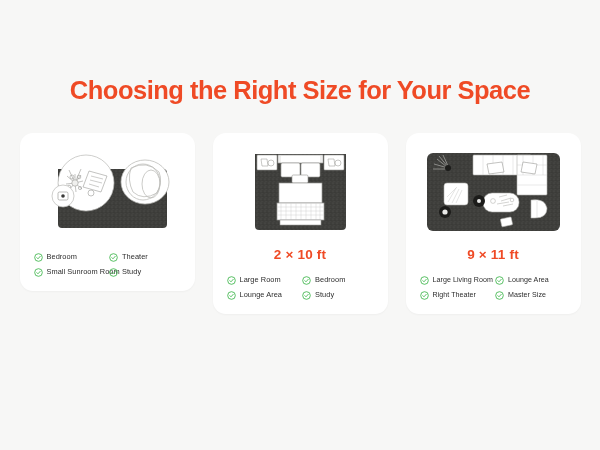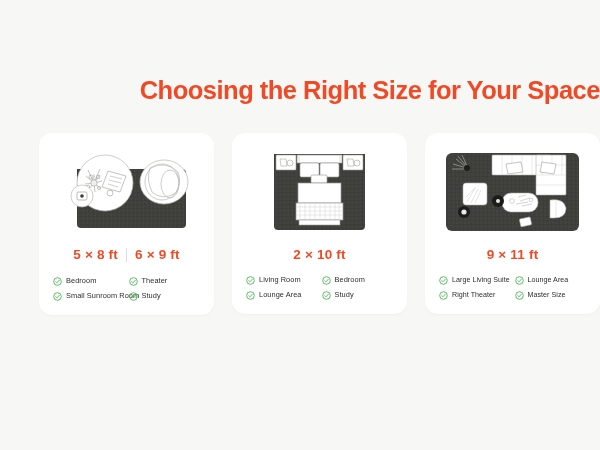--- a/index.html
+++ b/index.html
@@ -15,21 +15,21 @@
     font-family: "Liberation Sans", sans-serif;
     -webkit-font-smoothing: antialiased;
   }
 
   .page {
     width: 600px;
     height: 450px;
     position: relative;
     display: flex;
     flex-direction: column;
-    align-items: flex-end;
+    align-items: center;
   }
 
   
   .page-title {
     margin-top: 78px;
     font-size: 25.5px;
     font-weight: bold;
     letter-spacing: -0.5px;
     color: #ef4a25;
     text-align: center;
@@ -166,25 +166,20 @@
         <circle cx="32" cy="50" r="1.8" fill="#3a3a38"></circle>
 
         <g fill="#ffffff" stroke="#b9b9b6" stroke-width="0.75">
           <ellipse cx="114" cy="36" rx="24" ry="22"></ellipse>
           <ellipse cx="112" cy="36" rx="17" ry="18" fill="#ffffff"></ellipse>
           <path d="M100,22 Q116,14 128,26 Q132,36 126,47 Q112,55 102,46 Q96,34 100,22 Z" fill="none"></path>
           <ellipse cx="120" cy="38" rx="9" ry="14" fill="none"></ellipse>
         </g>
       </svg>
 
-      <div class="size-label">
-        <span>5 × 8 ft</span>
-        <span class="size-divider"></span>
-        <span>6 × 9 ft</span>
-      </div>
 
       <div class="features">
         <div class="feature">
           <svg class="check-icon" viewBox="0 0 16 16">
             <circle cx="8" cy="8" r="6.8" fill="none" stroke="#3cb54a" stroke-width="1.5"></circle>
             <path d="M5 8.2 L7.1 10.3 L11.1 5.9" fill="none" stroke="#3cb54a" stroke-width="1.5" stroke-linecap="round" stroke-linejoin="round"></path>
           </svg>
           <span class="feature-label">Bedroom</span>
         </div>
         <div class="feature">
@@ -260,21 +255,21 @@
       <div class="size-label">
         <span>2 × 10 ft</span>
       </div>
 
       <div class="features">
         <div class="feature">
           <svg class="check-icon" viewBox="0 0 16 16">
             <circle cx="8" cy="8" r="6.8" fill="none" stroke="#3cb54a" stroke-width="1.5"></circle>
             <path d="M5 8.2 L7.1 10.3 L11.1 5.9" fill="none" stroke="#3cb54a" stroke-width="1.5" stroke-linecap="round" stroke-linejoin="round"></path>
           </svg>
-          <span class="feature-label">Living Room</span>
+          <span class="feature-label">Large Room</span>
         </div>
         <div class="feature">
           <svg class="check-icon" viewBox="0 0 16 16">
             <circle cx="8" cy="8" r="6.8" fill="none" stroke="#3cb54a" stroke-width="1.5"></circle>
             <path d="M5 8.2 L7.1 10.3 L11.1 5.9" fill="none" stroke="#3cb54a" stroke-width="1.5" stroke-linecap="round" stroke-linejoin="round"></path>
           </svg>
           <span class="feature-label">Bedroom</span>
         </div>
         <div class="feature">
           <svg class="check-icon" viewBox="0 0 16 16">
@@ -354,21 +349,21 @@
       <div class="size-label">
         <span>9 × 11 ft</span>
       </div>
 
       <div class="features">
         <div class="feature">
           <svg class="check-icon" viewBox="0 0 16 16">
             <circle cx="8" cy="8" r="6.8" fill="none" stroke="#3cb54a" stroke-width="1.5"></circle>
             <path d="M5 8.2 L7.1 10.3 L11.1 5.9" fill="none" stroke="#3cb54a" stroke-width="1.5" stroke-linecap="round" stroke-linejoin="round"></path>
           </svg>
-          <span class="feature-label">Large Living Suite</span>
+          <span class="feature-label">Large Living Room</span>
         </div>
         <div class="feature">
           <svg class="check-icon" viewBox="0 0 16 16">
             <circle cx="8" cy="8" r="6.8" fill="none" stroke="#3cb54a" stroke-width="1.5"></circle>
             <path d="M5 8.2 L7.1 10.3 L11.1 5.9" fill="none" stroke="#3cb54a" stroke-width="1.5" stroke-linecap="round" stroke-linejoin="round"></path>
           </svg>
           <span class="feature-label">Lounge Area</span>
         </div>
         <div class="feature">
           <svg class="check-icon" viewBox="0 0 16 16">

